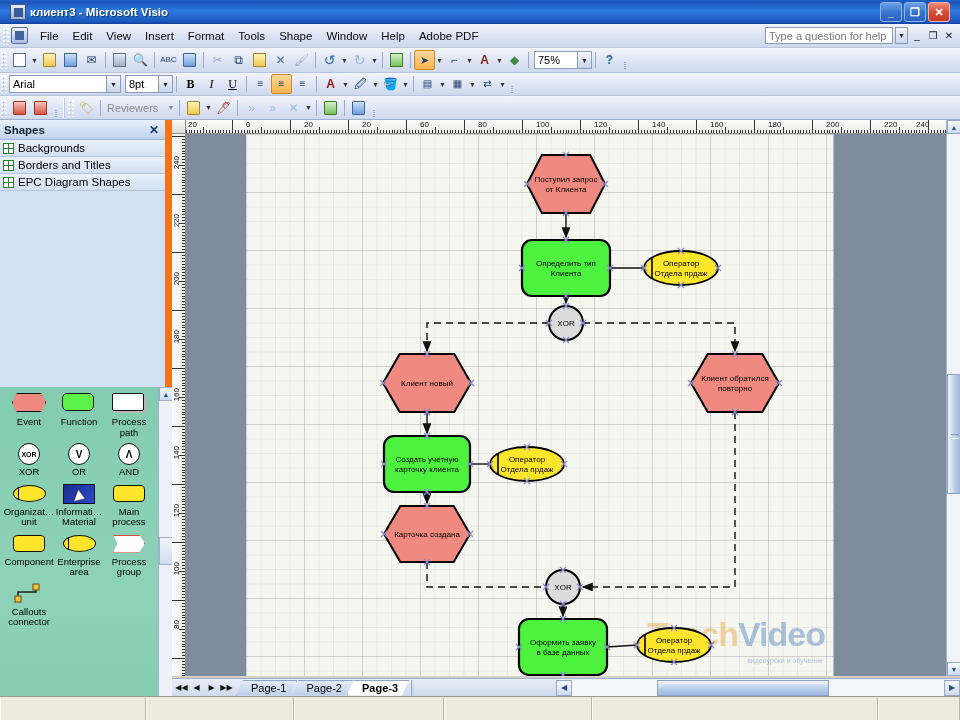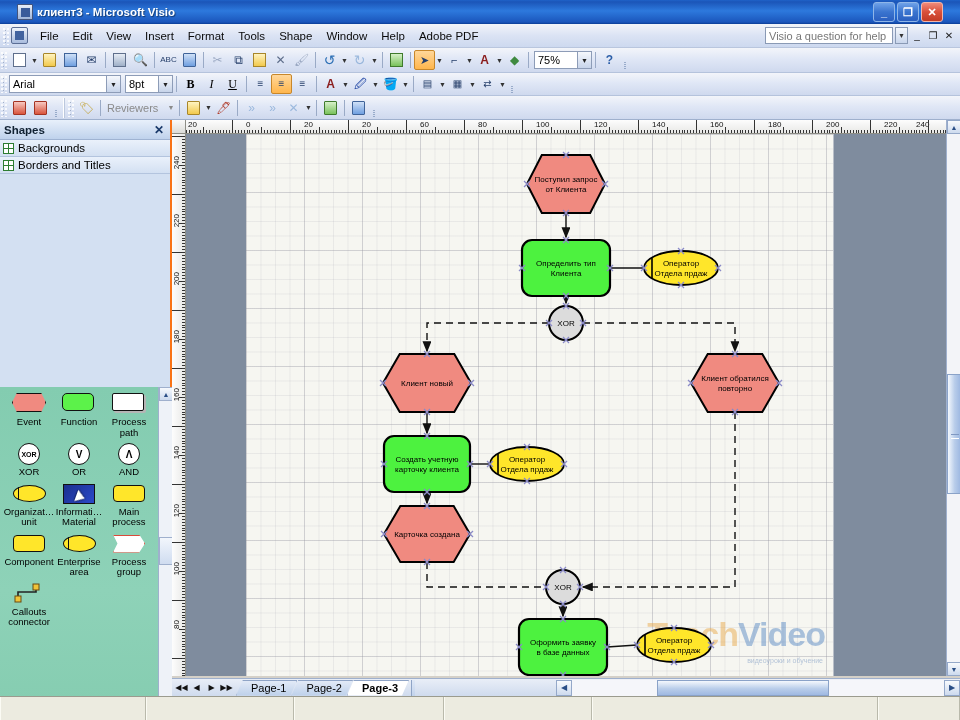--- a/index.html
+++ b/index.html
@@ -9,21 +9,21 @@
     font-size: 11px;
     background: #d4d0c8;
     -webkit-font-smoothing: none;
   }
   .app { position:relative; width:960px; height:720px; }
 
   
   .titlebar {
     position:absolute; left:0; top:0; width:960px; height:24px;
     background: linear-gradient(to bottom, #1f62c8 0%, #1b55b8 8%, #2d79dd 45%, #1b56bc 92%, #0b3d95 100%);
-    display:flex; align-items:center; padding:0 15px;
+    display:flex; align-items:center; padding:0 8px;
   }
   .title-icon {
     width:16px;height:16px;margin:0 4px 0 2px;
     background:linear-gradient(to bottom,#e8eef8,#9fb4d8);
     border:1px solid #44547a; border-radius:1px;
     position:relative; flex:none;
   }
   .title-icon:after{
     content:""; position:absolute; left:3px; top:3px; width:9px; height:9px;
     background:#3a5b9a;
@@ -111,21 +111,21 @@
   .g { font-size:12px; line-height:1; color:#27406b; }
   .sq { width:13px;height:14px;border:1px solid #5f6f8c;background:#fff; }
   .sq.y { background:linear-gradient(to bottom,#fff3c0,#f2c94c); border-color:#a8862a;}
   .sq.b { background:linear-gradient(to bottom,#cfe0f7,#6f9fe0); border-color:#3f6399;}
   .sq.g2{ background:linear-gradient(to bottom,#d6f0c8,#79c25b); border-color:#3f7a2c;}
   .sq.r { background:linear-gradient(to bottom,#f7c7c0,#d9543c); border-color:#a33322;}
 
   
   .shapes-panel {
     position:absolute; left:0; top:120px; width:172px; height:576px;
-    background:#d3e0f2; border-right:2px solid #f97316;
+    background:#d3e0f2; border-right:7px solid #f97316;
   }
   .sp-header {
     height:20px; background:linear-gradient(to bottom,#e8f0fb,#bfd2ec);
     display:flex;align-items:center;padding:0 4px;
     border-bottom:1px solid #9fb3d2;
   }
   .sp-title { font-weight:bold; font-size:11.5px; color:#123; }
   .sp-close { margin-left:auto; font-size:12px; font-weight:bold; color:#1a3a6a; padding:0 2px;}
   .sp-search {
     padding:5px 6px 6px 6px; background:linear-gradient(to bottom,#e2ecf9,#cfdff3);
@@ -310,21 +310,21 @@
     <div class="menu-item">Edit</div>
     <div class="menu-item">View</div>
     <div class="menu-item">Insert</div>
     <div class="menu-item">Format</div>
     <div class="menu-item">Tools</div>
     <div class="menu-item">Shape</div>
     <div class="menu-item">Window</div>
     <div class="menu-item">Help</div>
     <div class="menu-item">Adobe PDF</div>
     <div class="help-box">
-      <div class="help-input">Visio a question for help</div>
+      <div class="help-input">Type a question for help</div>
       <div class="help-drop">▼</div>
       <div class="mini-btn">_</div>
       <div class="mini-btn">❐</div>
       <div class="mini-btn">✕</div>
     </div>
   </div>
 
   <div class="toolbar" id="toolbar1">
     <div class="grip"></div>
     <div class="tool">
@@ -525,20 +525,24 @@
       <div class="sp-close">✕</div>
     </div>
     <div class="stencil-list">
       <div class="stencil-row">
         <div class="st-icon"></div>
         <span>Backgrounds</span>
       </div>
       <div class="stencil-row">
         <div class="st-icon"></div>
         <span>Borders and Titles</span>
+      </div>
+      <div class="stencil-row">
+        <div class="st-icon"></div>
+        <span>EPC Diagram Shapes</span>
       </div>
     </div>
 
     <div class="stencil-body">
       <div class="shape-grid">
         <div class="shape-cell">
           <div class="shape-art">
               <div class="hexS"></div>
             </div>
           <div class="shape-label">Event</div>

